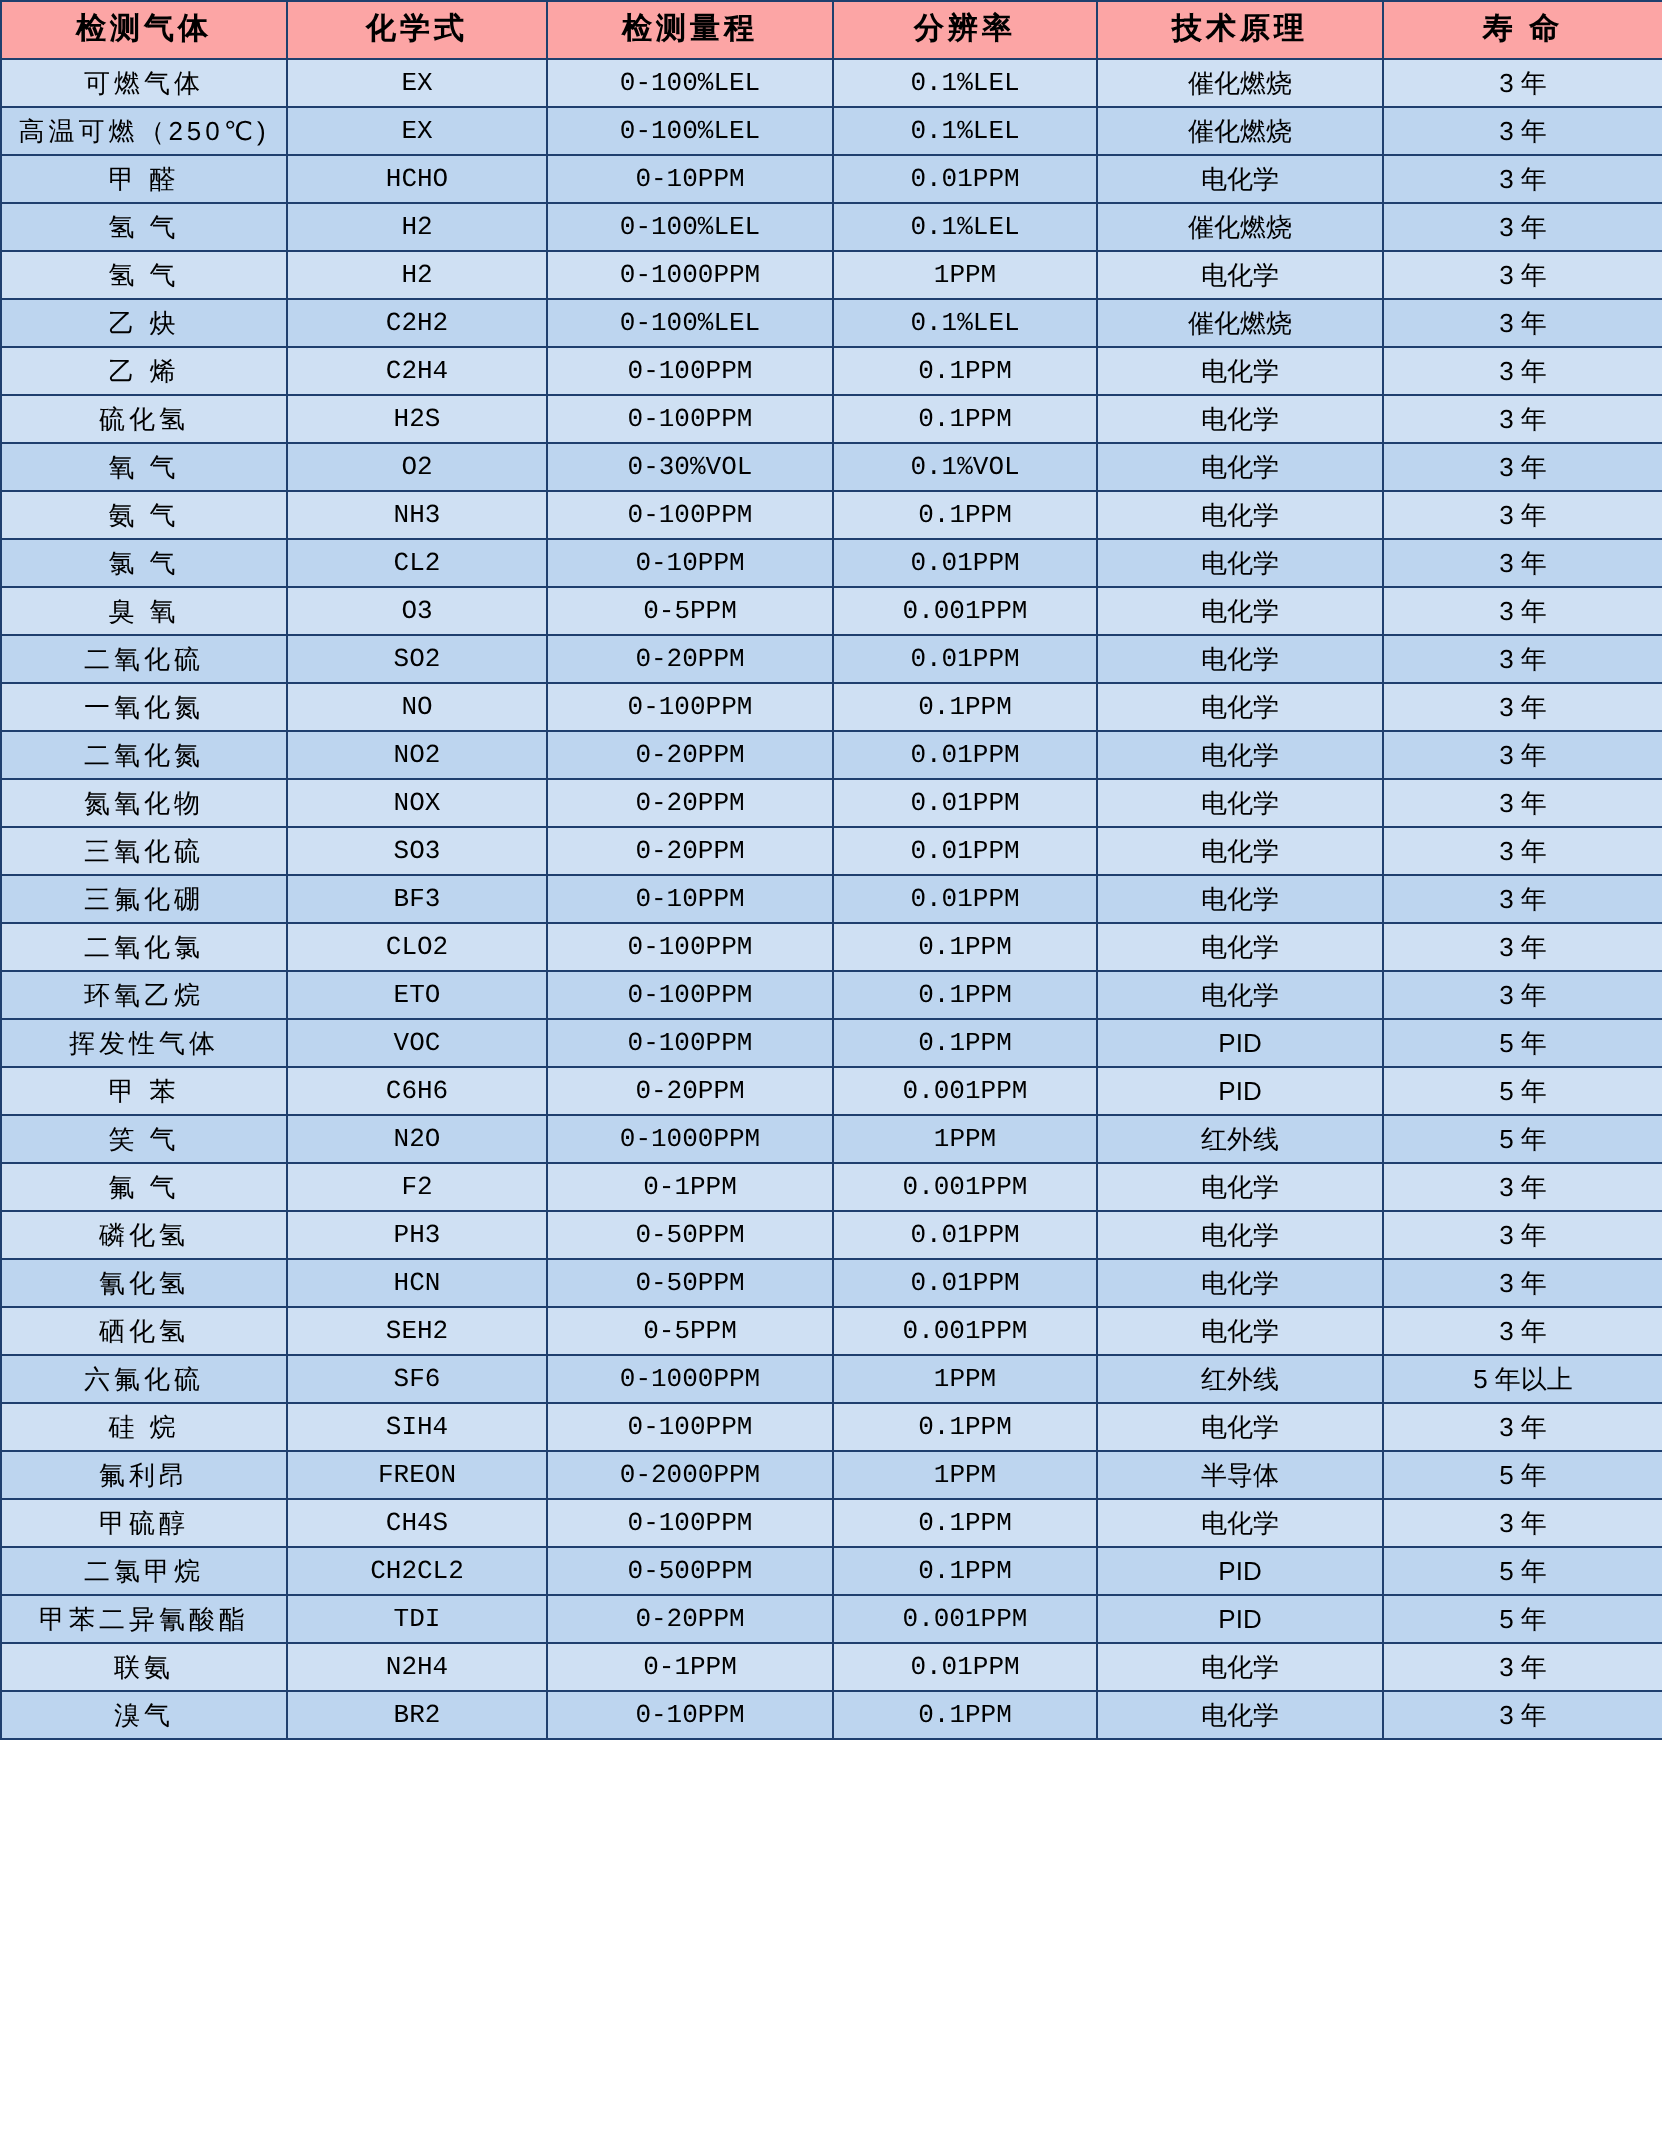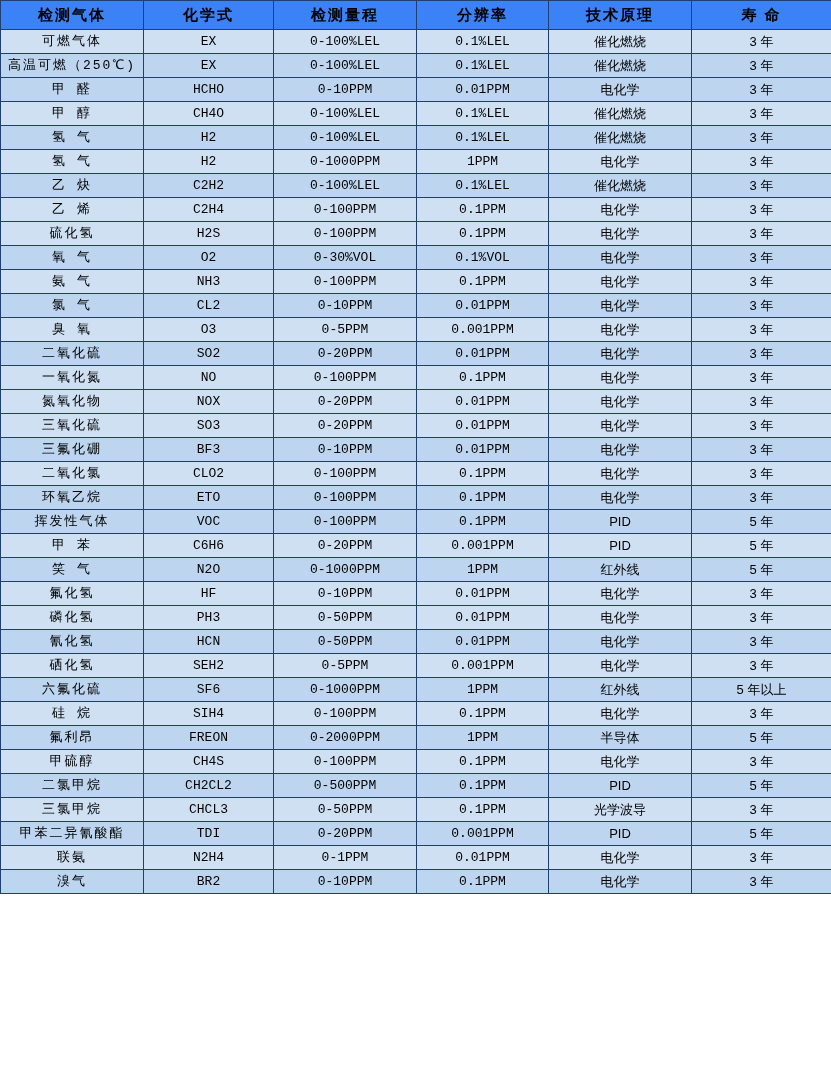--- a/index.html
+++ b/index.html
@@ -22,36 +22,35 @@
     vertical-align: middle;
     font-size: 13px;
     color: #000000;
     padding: 0;
     height: 23px;
     line-height: 23px;
     overflow: hidden;
     white-space: nowrap;
   }
   #gas-table thead th {
-    background: #3b82f6;
+    background: #fca5a5;
     font-weight: bold;
     font-size: 15px;
     height: 28px;
     line-height: 28px;
     letter-spacing: 2px;
   }
   #gas-table tbody tr td {
     background: #cfe0f3;
   }
   #gas-table tbody tr.alt td {
     background: #bdd5ef;
   }
   #gas-table td.col-name {
     letter-spacing: 2px;
-    font-family: Liberation Mono, monospace;
   }
   .mono {
     font-family: "Liberation Mono", "DejaVu Sans Mono", monospace;
     letter-spacing: 0;
     font-size: 12px;
   }
   col.c0 { width: 143px; }
   col.c1 { width: 130px; }
   col.c2 { width: 143px; }
   col.c3 { width: 132px; }
@@ -98,28 +97,20 @@
         <td>3 年</td>
       </tr>
       <tr class="alt">
         <td class="col-name">甲 醛</td>
         <td class="mono">HCHO</td>
         <td class="mono">0-10PPM</td>
         <td class="mono">0.01PPM</td>
         <td>电化学</td>
         <td>3 年</td>
       </tr>
-      <tr>
-        <td class="col-name">甲 醇</td>
-        <td class="mono">CH4O</td>
-        <td class="mono">0-100%LEL</td>
-        <td class="mono">0.1%LEL</td>
-        <td>催化燃烧</td>
-        <td>3 年</td>
-      </tr>
       <tr class="alt">
         <td class="col-name">氢 气</td>
         <td class="mono">H2</td>
         <td class="mono">0-100%LEL</td>
         <td class="mono">0.1%LEL</td>
         <td>催化燃烧</td>
         <td>3 年</td>
       </tr>
       <tr>
         <td class="col-name">氢 气</td>
@@ -194,20 +185,28 @@
         <td>3 年</td>
       </tr>
       <tr>
         <td class="col-name">一氧化氮</td>
         <td class="mono">NO</td>
         <td class="mono">0-100PPM</td>
         <td class="mono">0.1PPM</td>
         <td>电化学</td>
         <td>3 年</td>
       </tr>
+      <tr class="alt">
+        <td class="col-name">二氧化氮</td>
+        <td class="mono">NO2</td>
+        <td class="mono">0-20PPM</td>
+        <td class="mono">0.01PPM</td>
+        <td>电化学</td>
+        <td>3 年</td>
+      </tr>
       <tr>
         <td class="col-name">氮氧化物</td>
         <td class="mono">NOX</td>
         <td class="mono">0-20PPM</td>
         <td class="mono">0.01PPM</td>
         <td>电化学</td>
         <td>3 年</td>
       </tr>
       <tr>
         <td class="col-name">三氧化硫</td>
@@ -259,24 +258,24 @@
       </tr>
       <tr class="alt">
         <td class="col-name">笑 气</td>
         <td class="mono">N2O</td>
         <td class="mono">0-1000PPM</td>
         <td class="mono">1PPM</td>
         <td>红外线</td>
         <td>5 年</td>
       </tr>
       <tr>
-        <td class="col-name">氟化氢</td>
-        <td class="mono">HF</td>
-        <td class="mono">0-10PPM</td>
-        <td class="mono">0.01PPM</td>
+        <td class="col-name">氟 气</td>
+        <td class="mono">F2</td>
+        <td class="mono">0-1PPM</td>
+        <td class="mono">0.001PPM</td>
         <td>电化学</td>
         <td>3 年</td>
       </tr>
       <tr>
         <td class="col-name">磷化氢</td>
         <td class="mono">PH3</td>
         <td class="mono">0-50PPM</td>
         <td class="mono">0.01PPM</td>
         <td>电化学</td>
         <td>3 年</td>
@@ -330,28 +329,20 @@
         <td>3 年</td>
       </tr>
       <tr class="alt">
         <td class="col-name">二氯甲烷</td>
         <td class="mono">CH2CL2</td>
         <td class="mono">0-500PPM</td>
         <td class="mono">0.1PPM</td>
         <td>PID</td>
         <td>5 年</td>
       </tr>
-      <tr>
-        <td class="col-name">三氯甲烷</td>
-        <td class="mono">CHCL3</td>
-        <td class="mono">0-50PPM</td>
-        <td class="mono">0.1PPM</td>
-        <td>光学波导</td>
-        <td>3 年</td>
-      </tr>
       <tr class="alt">
         <td class="col-name">甲苯二异氰酸酯</td>
         <td class="mono">TDI</td>
         <td class="mono">0-20PPM</td>
         <td class="mono">0.001PPM</td>
         <td>PID</td>
         <td>5 年</td>
       </tr>
       <tr>
         <td class="col-name">联氨</td>

